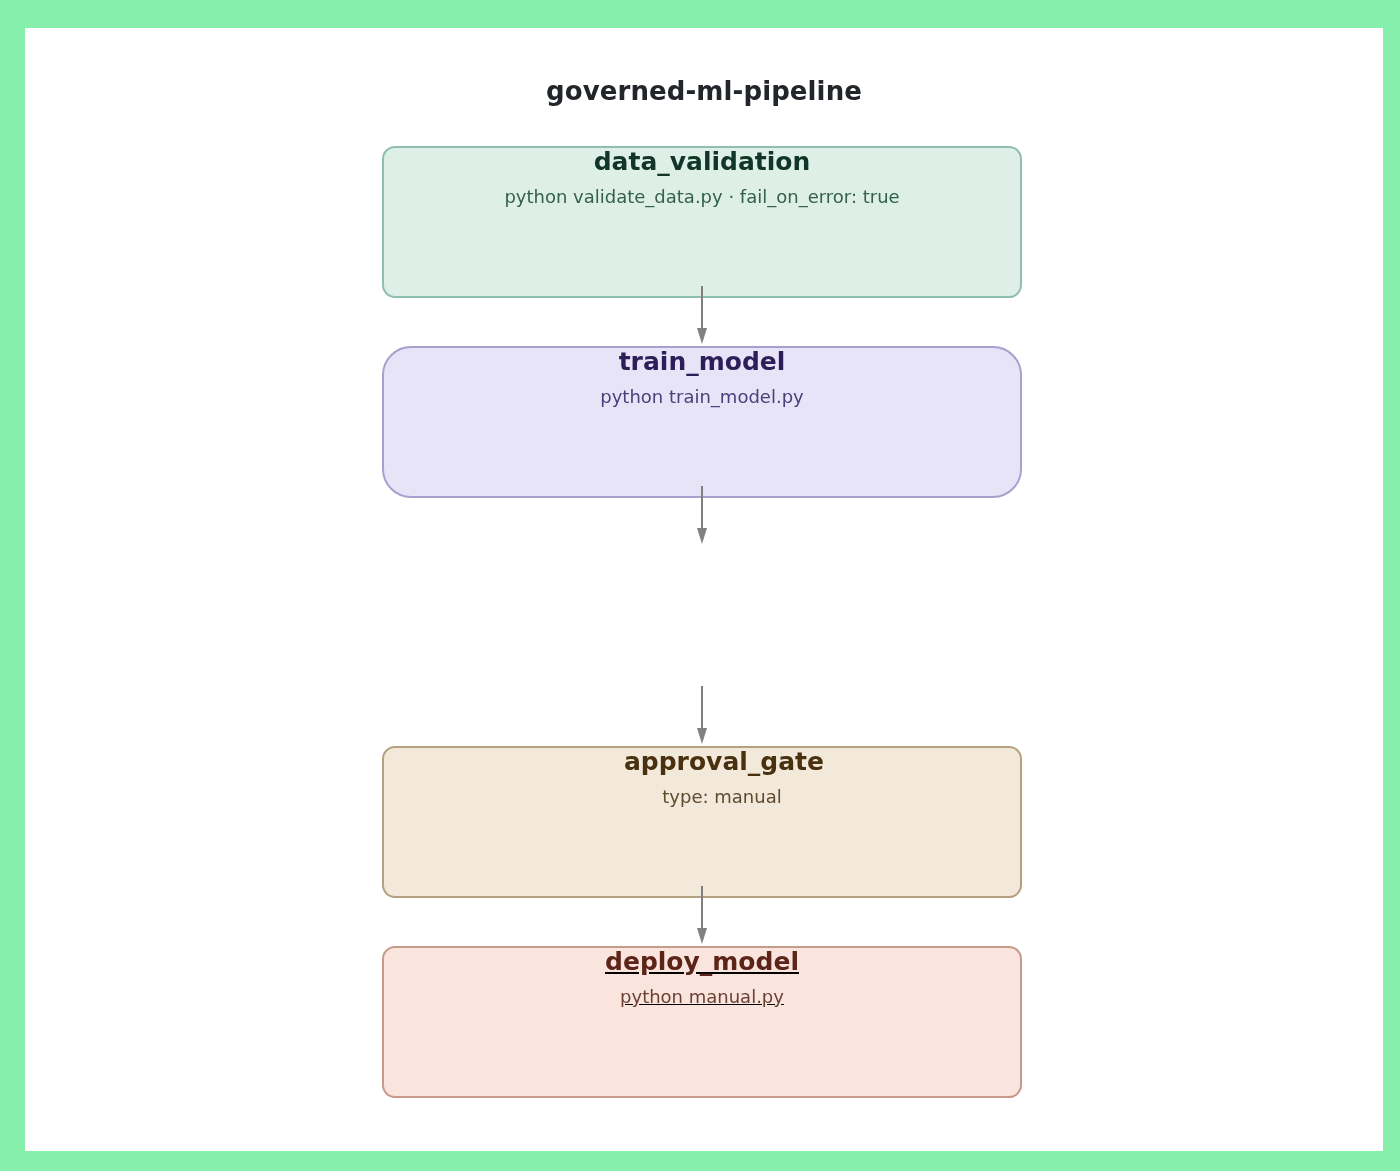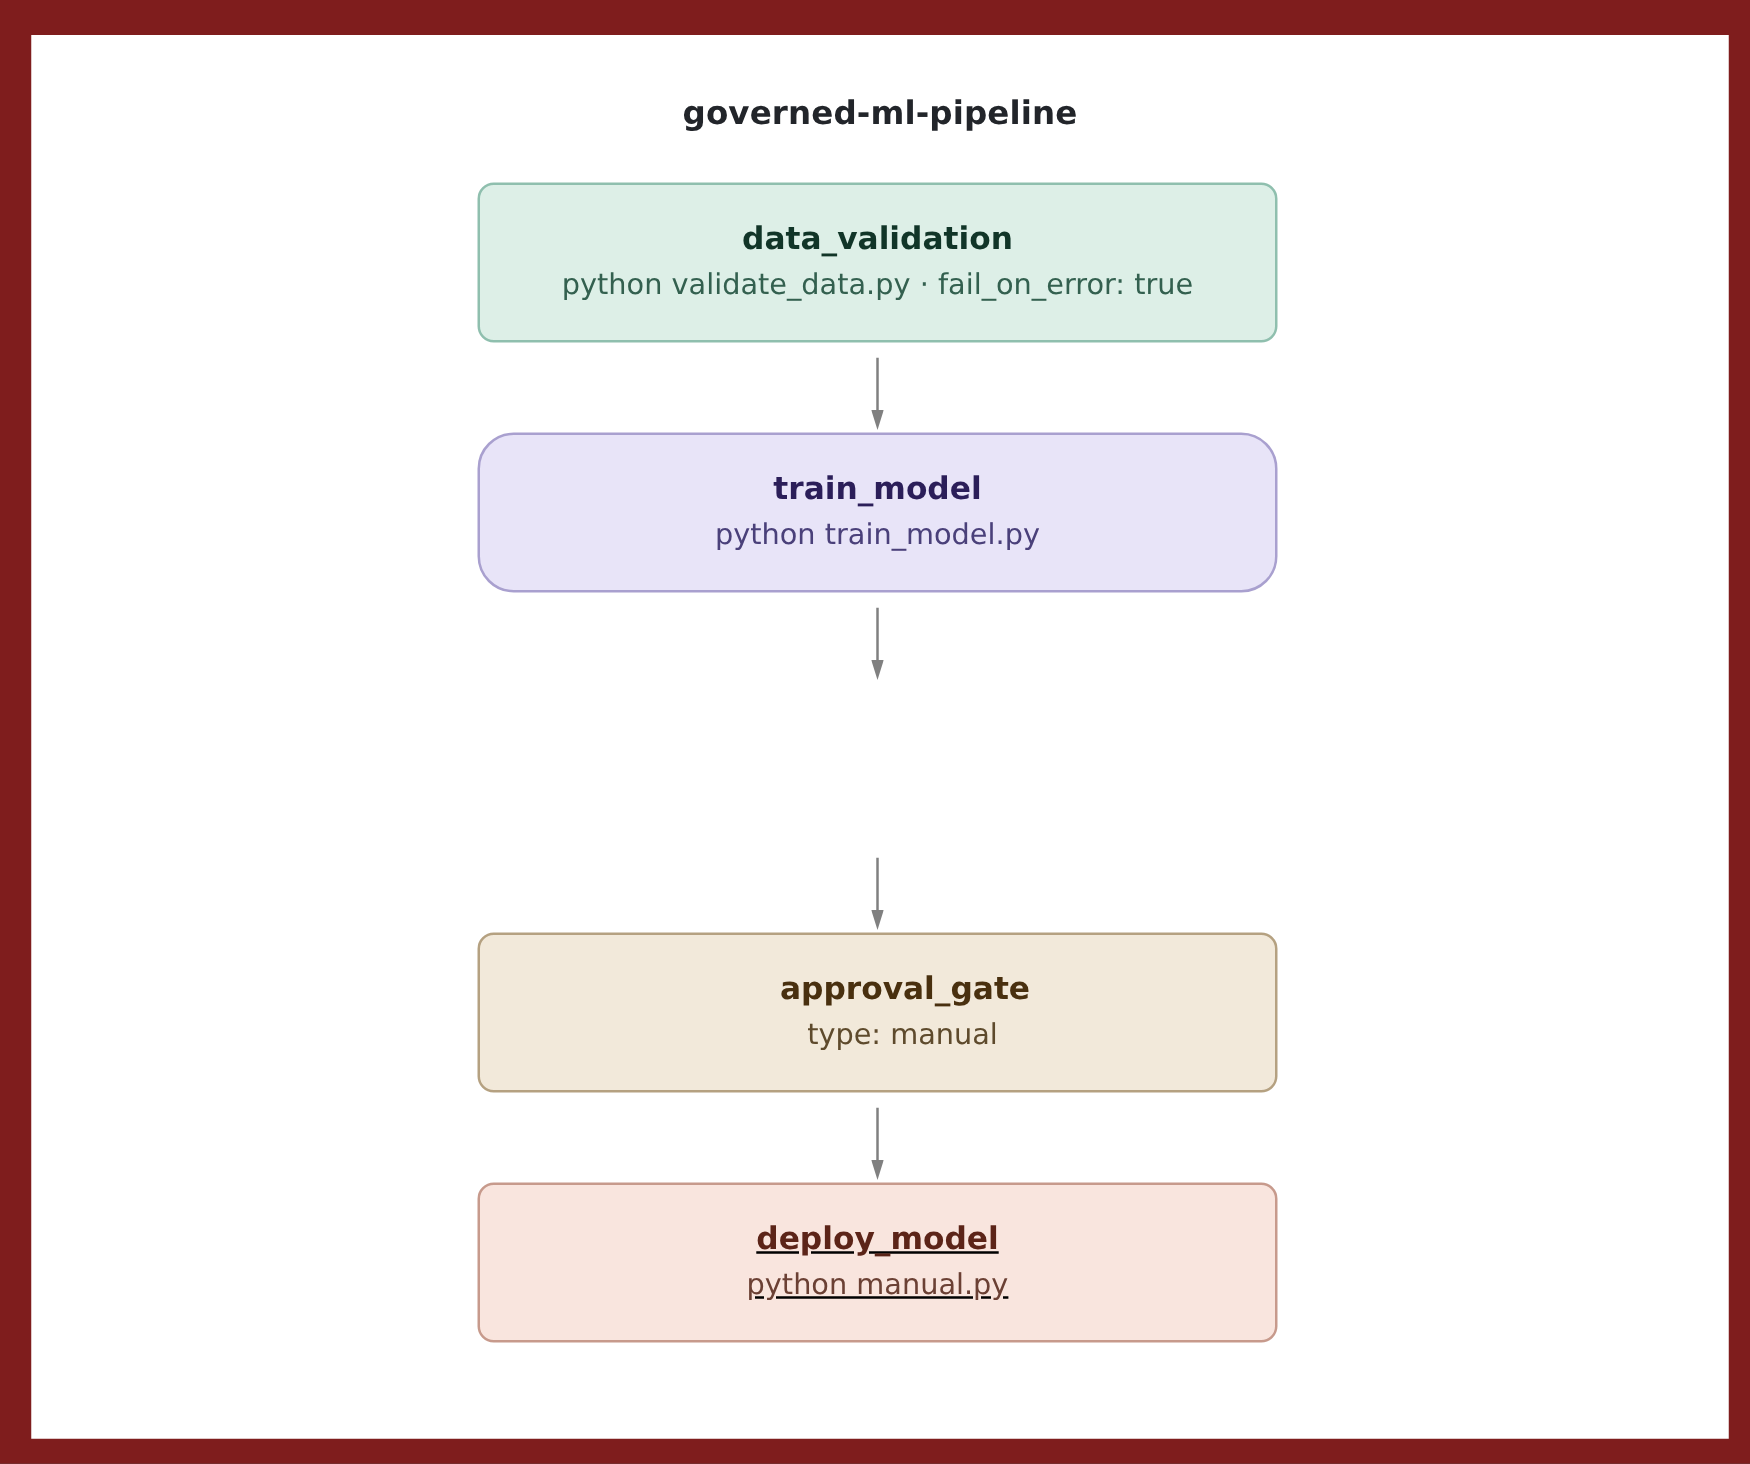--- a/index.html
+++ b/index.html
@@ -12,21 +12,21 @@
     background: #2b2b2b;
     font-family: "DejaVu Sans", "Liberation Sans", sans-serif;
     overflow: hidden;
   }
 
   #frame {
     position: absolute;
     left: 0; top: 0;
     width: 1400px;
     height: 1171px;
-    background: #7f1d1d;
+    background: #86efac;
   }
 
   #canvas {
     position: absolute;
     left: 25px;
     top: 28px;
     width: 1358px;
     height: 1123px;
     background: #ffffff;
     overflow: hidden;
@@ -42,41 +42,40 @@
     font-weight: bold;
     color: #22252a;
     letter-spacing: 0.1px;
     white-space: nowrap;
   }
 
   .node {
     position: absolute;
     left: 357px;          
     width: 640px;
-    height: 128px;
+    height: 152px;
     box-sizing: border-box;
     border-radius: 13px;
     border-style: solid;
     border-width: 2px;
     display: flex;
     flex-direction: column;
     align-items: center;
-    justify-content: center;
   }
 
   .node-title {
     font-size: 25px;
     font-weight: bold;
     line-height: 1.1;
     margin-bottom: 10px;
     white-space: nowrap;
   }
 
   .node-sub {
-    font-size: 23px;
+    font-size: 18px;
     font-weight: normal;
     line-height: 1.2;
     white-space: nowrap;
   }
 
   
   .theme-green  { background: #ddefe7; border-color: #8fbfae; }
   .theme-green .node-title { color: #113528; }
   .theme-green .node-sub   { color: #33604f; }
 

